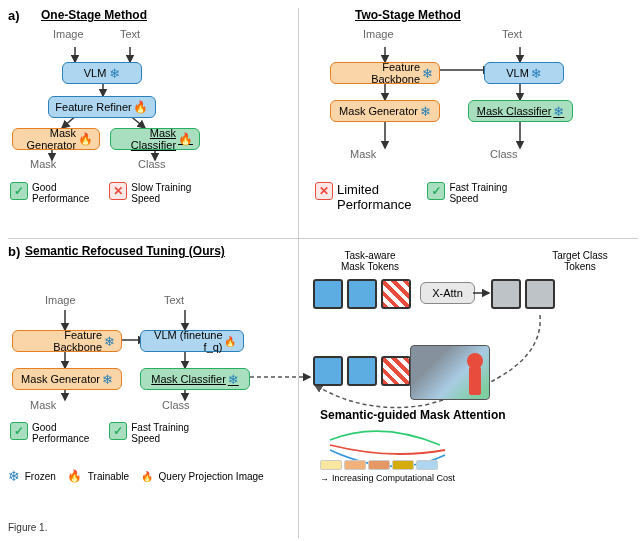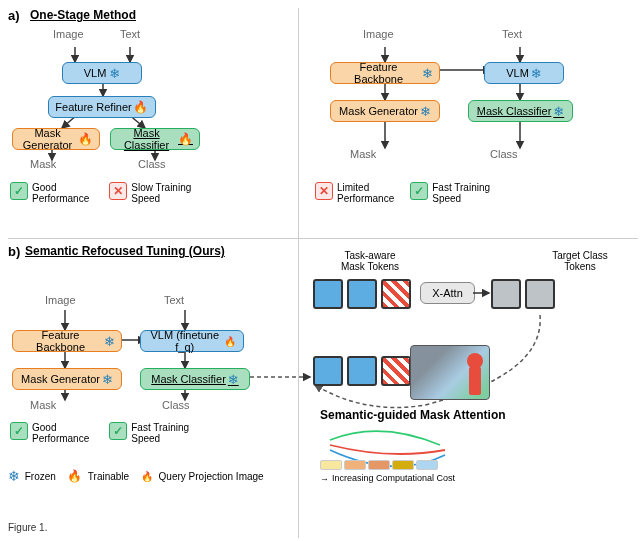--- a/index.html
+++ b/index.html
@@ -29,21 +29,21 @@
 
     .part-label {
       font-size: 13px;
       font-weight: bold;
     }
 
     
     .box {
       border-radius: 6px;
       border: 1.5px solid #333;
-      text-align: center;
+      text-align: right;
       display: flex;
       align-items: center;
       justify-content: center;
       padding: 3px 6px;
       font-size: 11px;
       position: absolute;
       font-weight: 500;
     }
 
     .box-blue {
@@ -212,21 +212,21 @@
 
     <path d="M330,440 Q380,420 440,445" stroke="#2ecc71" stroke-width="1.8" fill="none"></path>
     <path d="M330,445 Q390,460 445,450" stroke="#e74c3c" stroke-width="1.8" fill="none"></path>
     <path d="M330,450 Q395,480 445,455" stroke="#3498db" stroke-width="1.8" fill="none"></path>
   </svg>
 
   <div style="position:absolute; left:8px; top:8px;">
     <span class="part-label">a)</span>
   </div>
 
-  <div style="position:absolute; left:30px; top:8px; text-align:center;">
+  <div style="position:absolute; left:41px; top:8px; text-align:center;">
     <span class="section-label">One-Stage Method</span>
   </div>
 
   <div style="position:absolute; left:53px; top:28px; color:#666;">
     <span>Image</span>
   </div>
 
   <div style="position:absolute; left:120px; top:28px; color:#666;">
     <span>Text</span>
   </div>
@@ -265,20 +265,23 @@
       <div style="font-size:10px;">Good<br>Performance</div>
     </div>
     <div class="performance-item">
       <div class="check-x check-red">✕</div>
       <div style="font-size:10px;">Slow Training<br>Speed</div>
     </div>
   </div>
 
   <div style="position:absolute; left:298px; top:8px; width:1px; height:530px; background:#ccc;"></div>
 
+  <div style="position:absolute; left:355px; top:8px; text-align:center;">
+    <span class="section-label">Two-Stage Method</span>
+  </div>
 
   <div style="position:absolute; left:363px; top:28px; color:#666;">
     <span>Image</span>
   </div>
 
   <div style="position:absolute; left:502px; top:28px; color:#666;">
     <span>Text</span>
   </div>
 
   <div class="box box-orange" style="left:330px; top:62px; width:110px; height:22px;">
@@ -305,21 +308,21 @@
     <span>Mask</span>
   </div>
 
   <div style="position:absolute; left:490px; top:148px; color:#666;">
     <span>Class</span>
   </div>
 
   <div style="position:absolute; left:315px; top:182px; display:flex; gap:16px;">
     <div class="performance-item">
       <div class="check-x check-red">✕</div>
-      <div style="font-size:10px;">Limited<br>Performance</div>
+      <div style="font-size:13px;">Limited<br>Performance</div>
     </div>
     <div class="performance-item">
       <div class="check-x check-green">✓</div>
       <div style="font-size:10px;">Fast Training<br>Speed</div>
     </div>
   </div>
 
   <div style="position:absolute; left:8px; top:238px; width:630px; height:1px; background:#ccc;"></div>
 
   <div style="position:absolute; left:8px; top:244px;">

